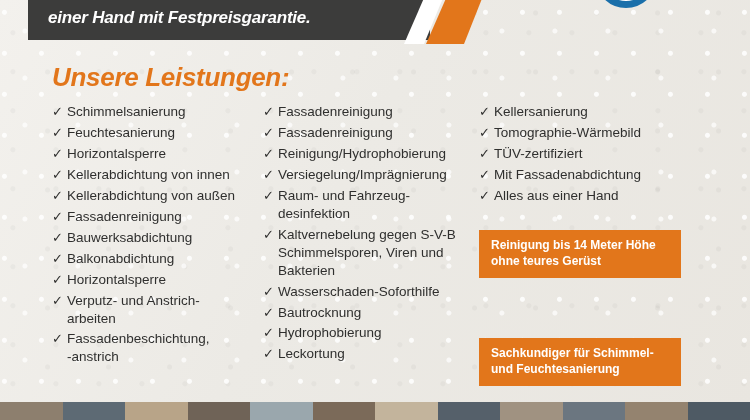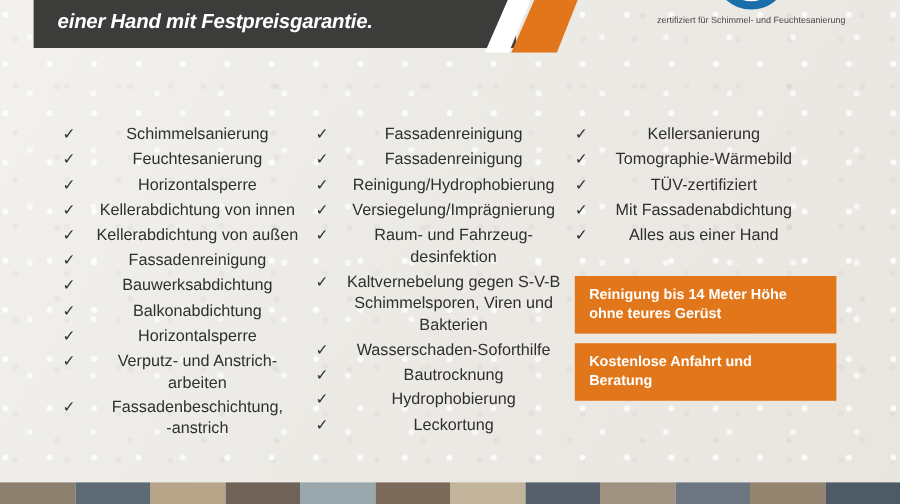--- a/index.html
+++ b/index.html
@@ -112,27 +112,27 @@
     font-size: 13.5px;
     line-height: 1.33;
   }
   .svc .tick {
     flex: 0 0 auto;
     width: 15px;
     color: #2f2f2e;
     font-size: 13px;
     line-height: 1.33;
   }
-  .svc .txt { flex: 1 1 auto; white-space: pre-line; text-align: center; }
+  .svc .txt { flex: 1 1 auto; white-space: pre-line; }
 
   
   .callout {
     position: absolute;
     left: 479px;
-    width: 218px;
+    width: 202px;
     background: #e2761b;
     color: #ffffff;
     font-size: 12px;
     font-weight: bold;
     line-height: 1.3;
     padding: 8px 10px 9px 12px;
     white-space: pre-line;
   }
   #callout0 { top: 190px; }
   #callout1 { top: 246px; }
@@ -158,26 +158,25 @@
 
   <svg id="swoosh" viewBox="0 0 120 96">
     <polygon points="6,96 46,4 64,4 26,96" fill="#ffffff"></polygon>
     <polygon points="28,96 70,0 104,0 66,96" fill="#e2761b"></polygon>
   </svg>
 
   <div id="seal">
     <div class="badge">
       <div class="inner"></div>
     </div>
-    <div class="seal-caption">zertifiziert für Schimmel-
-und Feuchtesanierung</div>
   </div>
 
   <div id="content">
 
+    <div id="title">Unsere Leistungen:</div>
 
     <div class="col" id="col1">
       <div class="svc">
           <span class="tick">✓</span>
           <span class="txt">Schimmelsanierung</span>
         </div>
       <div class="svc">
           <span class="tick">✓</span>
           <span class="txt">Feuchtesanierung</span>
         </div>
@@ -285,22 +284,22 @@
           <span class="txt">Mit Fassadenabdichtung</span>
         </div>
       <div class="svc">
           <span class="tick">✓</span>
           <span class="txt">Alles aus einer Hand</span>
         </div>
     </div>
 
     <div class="callout" id="callout0">Reinigung bis 14 Meter Höhe
 ohne teures Gerüst</div>
-    <div class="callout" id="callout1">Kostenlose Anfahrt und
-Beratung</div>
+    <div class="callout" id="callout2">Sachkundiger für Schimmel-
+und Feuchtesanierung</div>
 
   </div>
 
   <div id="strip">
       <div class="ph" style="background: rgb(141, 127, 110); flex: 1 1 0px;"></div>
       <div class="ph" style="background: rgb(93, 106, 116); flex: 1 1 0px;"></div>
       <div class="ph" style="background: rgb(184, 164, 136); flex: 1 1 0px;"></div>
       <div class="ph" style="background: rgb(111, 99, 87); flex: 1 1 0px;"></div>
       <div class="ph" style="background: rgb(154, 167, 173); flex: 1 1 0px;"></div>
       <div class="ph" style="background: rgb(123, 106, 89); flex: 1 1 0px;"></div>

